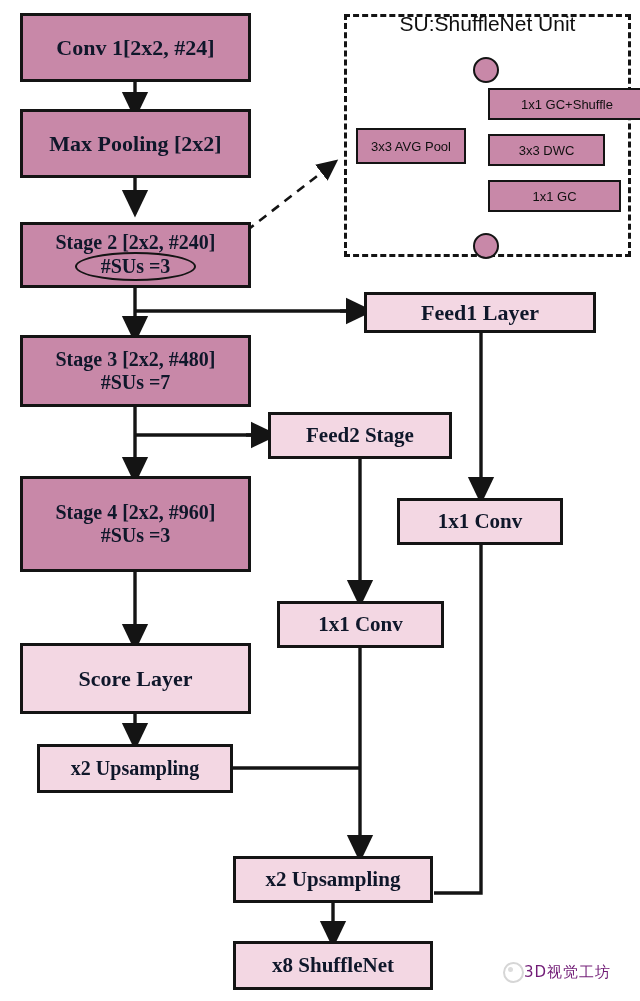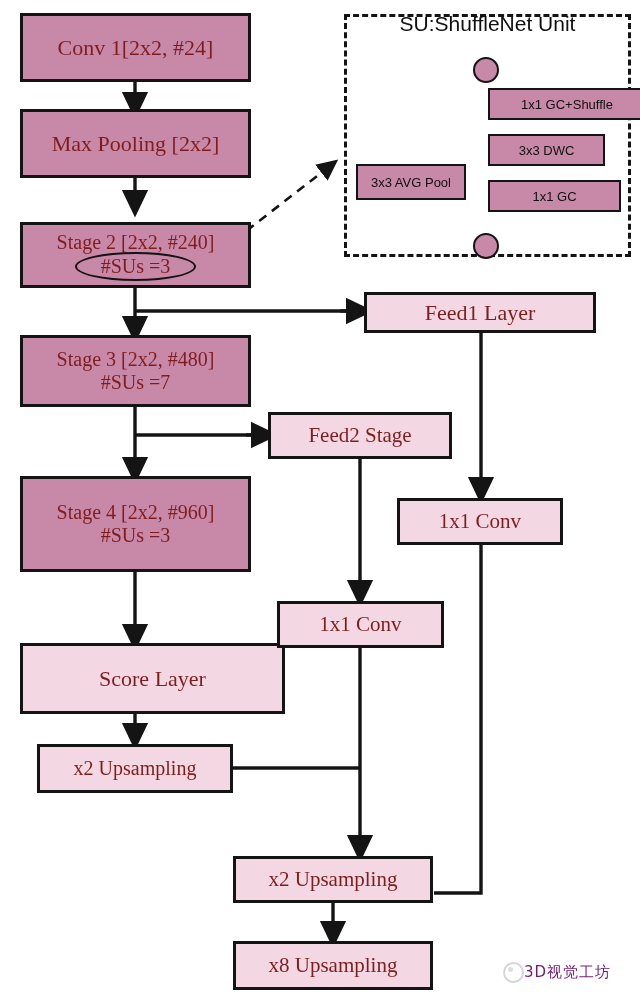--- a/index.html
+++ b/index.html
@@ -22,23 +22,23 @@
   }
   .node {
     position: absolute;
     box-sizing: border-box;
     border: 3px solid #141414;
     display: flex;
     flex-direction: column;
     align-items: center;
     justify-content: center;
     text-align: center;
-    color: #7f1d1d;
+    color: #0f172a;
     font-family: "Liberation Serif", serif;
-    font-weight: normal;
+    font-weight: bold;
     line-height: 1.16;
     z-index: 3;
   }
   .dark  { background: #c888a8; }
   .light { background: #f3d7e3; }
 
   .node .l1 { display: block; }
   .node .l2 { display: block; }
 
   
@@ -211,21 +211,21 @@
 <div class="node dark" style="left:20px; top:335px; width:231px; height:72px; font-size:20px;">
   <span class="l1">Stage 3 [2x2, #480]</span>
   <span class="l2">#SUs =7</span>
 </div>
 
 <div class="node dark" style="left:20px; top:476px; width:231px; height:96px; font-size:20px;">
   <span class="l1">Stage 4 [2x2, #960]</span>
   <span class="l2">#SUs =3</span>
 </div>
 
-<div class="node light" style="left:20px; top:643px; width:265px; height:71px; font-size:22px;">
+<div class="node light" style="left:20px; top:643px; width:231px; height:71px; font-size:22px;">
   <span class="l1">Score Layer</span>
 </div>
 
 <div class="node light" style="left:37px; top:744px; width:196px; height:49px; font-size:20px;">
   <span class="l1">x2 Upsampling</span>
 </div>
 
 <div class="node light" style="left:364px; top:292px; width:232px; height:41px; font-size:22px;">
   <span class="l1">Feed1 Layer</span>
 </div>
@@ -240,32 +240,32 @@
 
 <div class="node light" style="left:277px; top:601px; width:167px; height:47px; font-size:21px;">
   <span class="l1">1x1 Conv</span>
 </div>
 
 <div class="node light" style="left:233px; top:856px; width:200px; height:47px; font-size:21px;">
   <span class="l1">x2 Upsampling</span>
 </div>
 
 <div class="node light" style="left:233px; top:941px; width:200px; height:49px; font-size:21px;">
-  <span class="l1">x8 Upsampling</span>
+  <span class="l1">x8 ShuffleNet</span>
 </div>
 
 <div class="dashbox" style="left:344px; top:14px; width:287px; height:243px;"></div>
 
 <div class="dashbox-title" style="left:344px; width:287px;">SU:ShuffleNet Unit</div>
 
 <div class="su-dot" style="left:473px; top:57px;"></div>
 
 <div class="su-dot" style="left:473px; top:233px;"></div>
 
-<div class="su-node" style="left:356px; top:128px; width:110px; height:36px;margin-top:36px;">
+<div class="su-node" style="left:356px; top:128px; width:110px; height:36px;">
   <span>3x3 AVG Pool</span>
 </div>
 
 <div class="su-node" style="left:488px; top:88px; width:158px; height:32px;">
   <span>1x1 GC+Shuffle</span>
 </div>
 
 <div class="su-node" style="left:488px; top:134px; width:117px; height:32px;">
   <span>3x3 DWC</span>
 </div>

